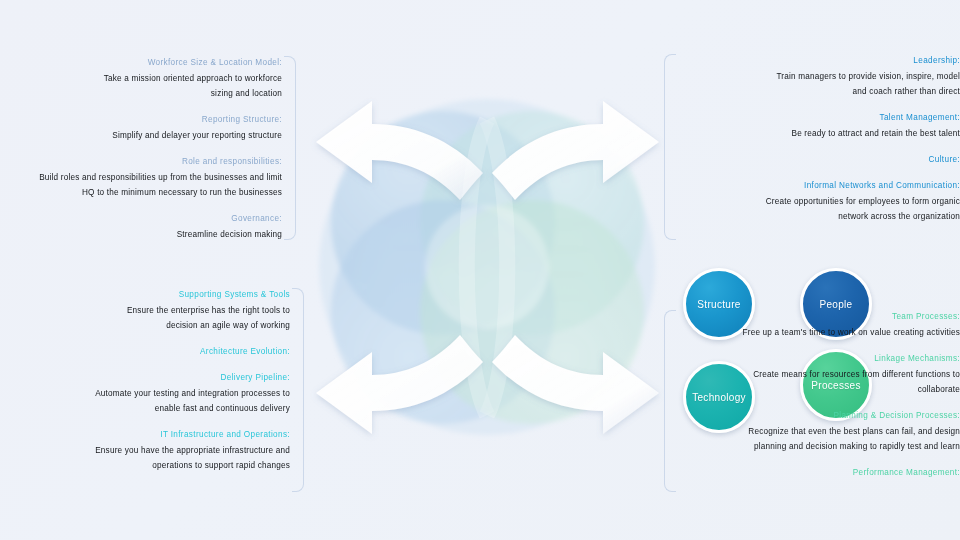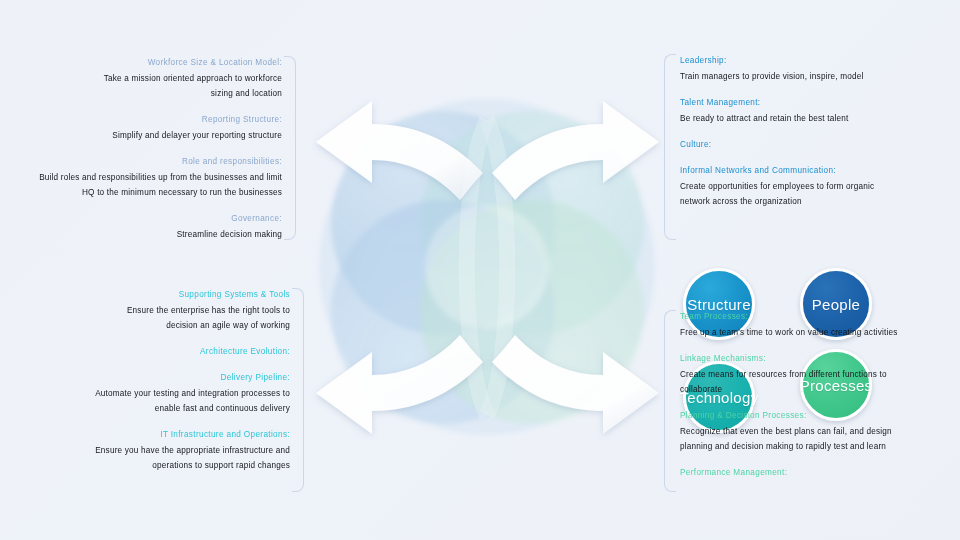--- a/index.html
+++ b/index.html
@@ -45,21 +45,21 @@
     border-radius: 50%;
     border: 3px solid #ffffff;
     box-shadow: 0 2px 5px rgba(40,70,110,0.22);
     display: flex;
     align-items: center;
     justify-content: center;
     box-sizing: border-box;
   }
   .node-circle span {
     color: #ffffff;
-    font-size: 15px;
+    font-size: 10px;
     letter-spacing: 0.3px;
     white-space: nowrap;
     text-shadow: 0 1px 1px rgba(0,0,0,0.10);
   }
   #node-structure {
     left: 383px; top: 188px;
     background: radial-gradient(circle at 35% 25%, #2ca9da 0%, #1a96cd 45%, #0f7fb8 100%);
   }
   #node-people {
     left: 500px; top: 188px;
@@ -77,21 +77,21 @@
   
   .text-block {
     position: absolute;
     box-sizing: border-box;
   }
   .text-block.left {
     text-align: right;
     padding-right: 14px;
   }
   .text-block.right {
-    text-align: left;
+    text-align: right;
     padding-left: 16px;
   }
 
   
   .bracket {
     position: absolute;
     top: 0;
     width: 12px;
     height: 100%;
     box-sizing: border-box;
@@ -306,20 +306,21 @@
     </div>
   </div>
 
   <div class="text-block right tint-blue" id="block-tr">
     <div class="bracket"></div>
 
     <div class="entry">
       <div class="entry-title">Leadership:</div>
       <div class="entry-desc">
         <div>Train managers to provide vision, inspire, model</div>
+        <div>and coach rather than direct</div>
       </div>
     </div>
 
     <div class="entry">
       <div class="entry-title">Talent Management:</div>
       <div class="entry-desc">
         <div>Be ready to attract and retain the best talent</div>
       </div>
     </div>
 

